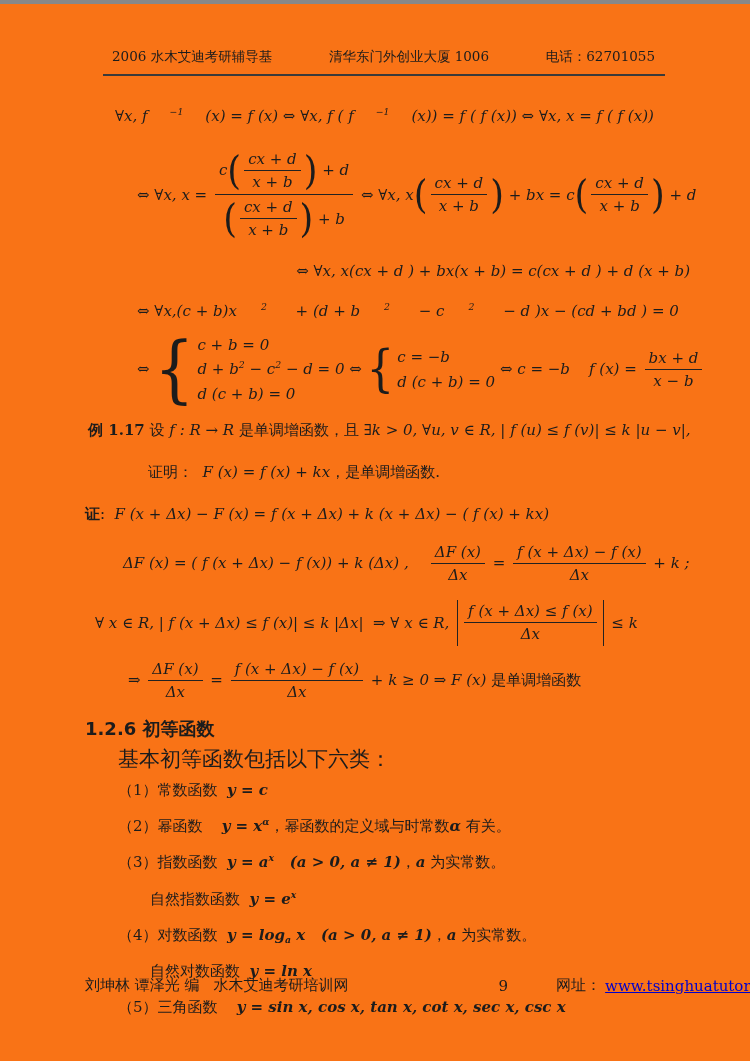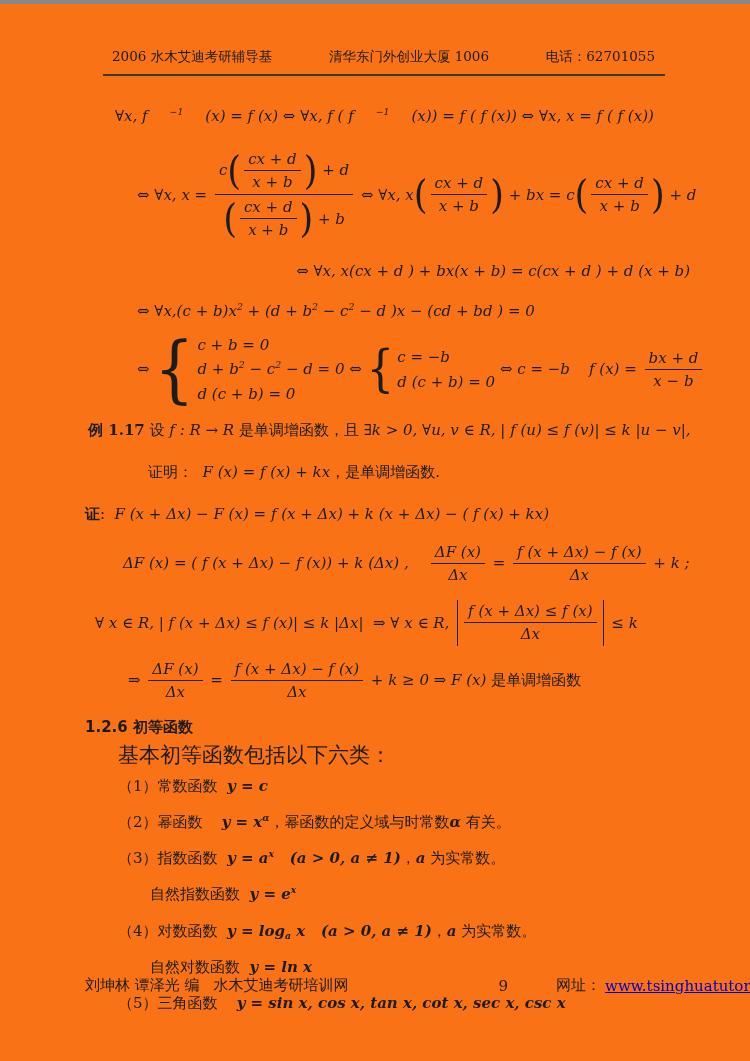--- a/index.html
+++ b/index.html
@@ -54,29 +54,29 @@
   .cases { display:inline-flex; align-items:center; }
   .brace { line-height:0.85; transform:scaleY(1.15); font-family:"DejaVu Serif",serif; }
   .brace.s3 { font-size:420%; }
   .brace.s2 { font-size:290%; }
   .rows { display:inline-flex; flex-direction:column; align-items:flex-start; row-gap:4px; margin-left:3px; }
   .crow { display:flex; align-items:center; white-space:pre; }
   
   .l1  { margin:16px 0 20px 30px;gap:22px; }
   .l2  { margin:0 0 18px 52px; }
   .l3  { margin:0 0 20px 52px;justify-content:flex-end; }
-  .l4  { margin:0 0 14px 52px; }
+  .l4  { margin:0 0 14px 52px;gap:24px; }
   .l5  { margin:0 0 16px 52px; }
   .l6  { margin:0 0 22px 3px; }
   .l7  { margin:0 0 22px 63px; }
   .l8  { margin:0 0 16px 0; }
   .l9  { margin:0 0 14px 38px; }
   .l10 { margin:0 0 12px 10px; }
   .l11 { margin:0 0 14px 43px; }
-  .sec-heading { font-weight:bold; font-size:15px; margin:2px 0 4px 0; font-family:"DejaVu Sans","Liberation Sans",sans-serif; }
+  .sec-heading { font-weight:bold; font-size:18px; margin:2px 0 4px 0; font-family:"DejaVu Sans","Liberation Sans",sans-serif; }
   .sec-intro { margin:0 0 6px 33px; font-size:21px; }
   .it  { margin:0 0 16px 33px; }
   .it-sub { margin:0 0 16px 65px; }
   .it-last { margin-bottom:0; }
 </style>
 </head>
 <body>
 
 <div class="page">
 

